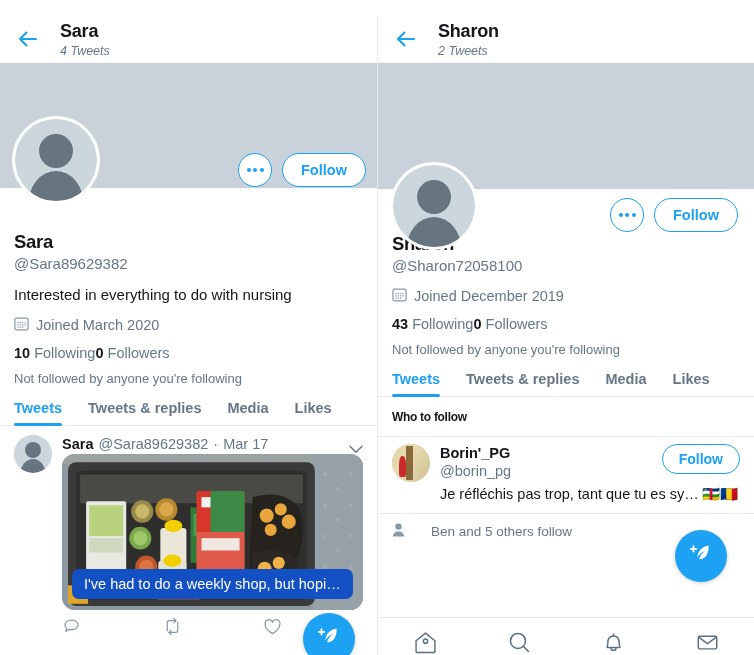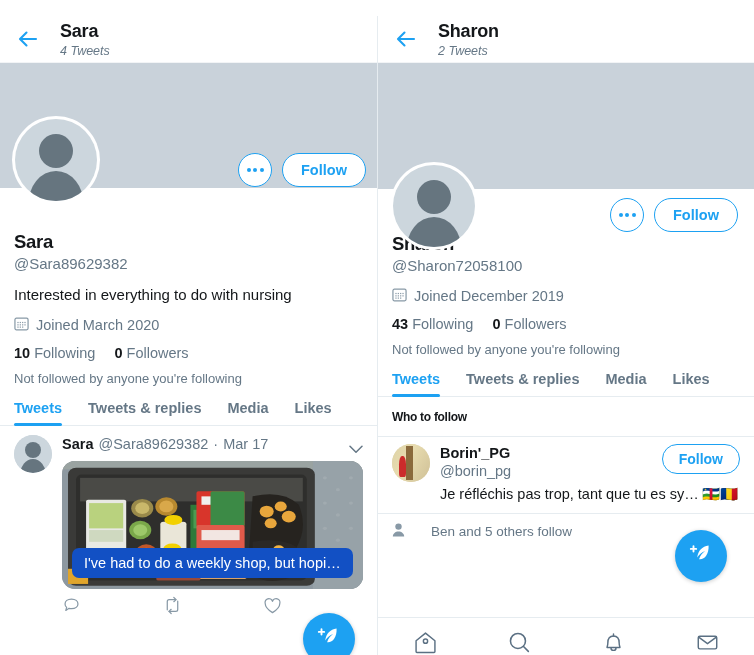--- a/index.html
+++ b/index.html
@@ -183,21 +183,20 @@
     gap: 7px;
     margin-top: 11px;
     font-size: 14.5px;
     color: #657786;
   }
   .p-stats {
     margin-top: 11px;
     font-size: 14.5px;
     color: #657786;
     display: flex;
-    gap: 19px;
   }
   .p-stats b { color: #14171a; font-weight: bold; }
   .p-note {
     margin-top: 10px;
     font-size: 13px;
     color: #657786;
   }
 
   
   .tabs {
@@ -248,25 +247,24 @@
     line-height: 19px;
   }
   .tweet-head .nm { color: #14171a; font-weight: bold; margin-right: 5px; }
   .tweet-head .dot { margin: 0 5px; }
   .chev {
     margin-left: auto;
     width: 14px; height: 9px;
     cursor: pointer;
   }
   .tweet-photo {
-    margin-top: 7px;
     border-radius: 13px;
     overflow: hidden;
     position: relative;
-    height: 128px;
+    height: 156px;
     background: #a3a3a3;
   }
   .caption {
     position: absolute;
     left: 10px;
     right: 10px;
     bottom: 11px;
     background: #1250c4;
     border-radius: 7px;
     color: #ffffff;

